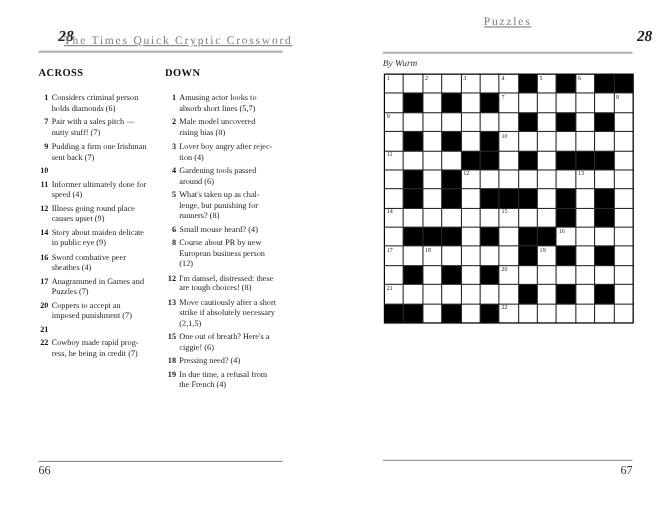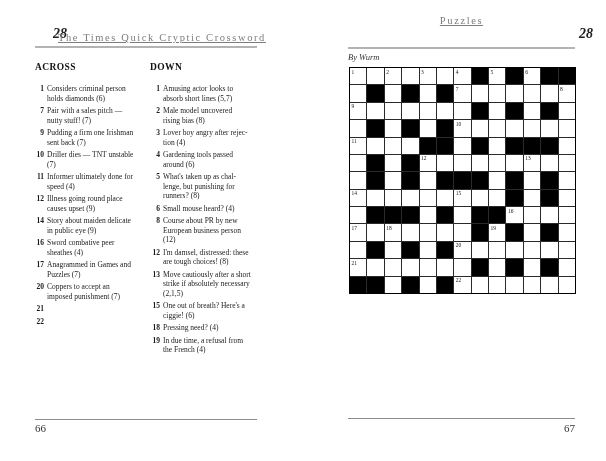--- a/index.html
+++ b/index.html
@@ -65,22 +65,20 @@
       <span class="clue-text">Pair with a sales pitch —
 nutty stuff! (7)</span>
     </div>
     <div class="clue">
       <span class="clue-num">9</span>
       <span class="clue-text">Pudding a firm one Irishman
 sent back (7)</span>
     </div>
     <div class="clue">
       <span class="clue-num">10</span>
-      <span class="clue-text">Driller dies — TNT unstable
-(7)</span>
     </div>
     <div class="clue">
       <span class="clue-num">11</span>
       <span class="clue-text">Informer ultimately done for
 speed (4)</span>
     </div>
     <div class="clue">
       <span class="clue-num">12</span>
       <span class="clue-text">Illness going round place
 causes upset (9)</span>
@@ -103,20 +101,22 @@
     <div class="clue">
       <span class="clue-num">20</span>
       <span class="clue-text">Coppers to accept an
 imposed punishment (7)</span>
     </div>
     <div class="clue">
       <span class="clue-num">21</span>
     </div>
     <div class="clue">
       <span class="clue-num">22</span>
+      <span class="clue-text">Cowboy made rapid prog-
+ress, he being in credit (7)</span>
     </div>
   </div>
 
 <div class="clue-list" style="left:145px;top:84px;width:130px;">
     <div class="clue">
       <span class="clue-num">1</span>
       <span class="clue-text">Amusing actor looks to
 absorb short lines (5,7)</span>
     </div>
     <div class="clue">

